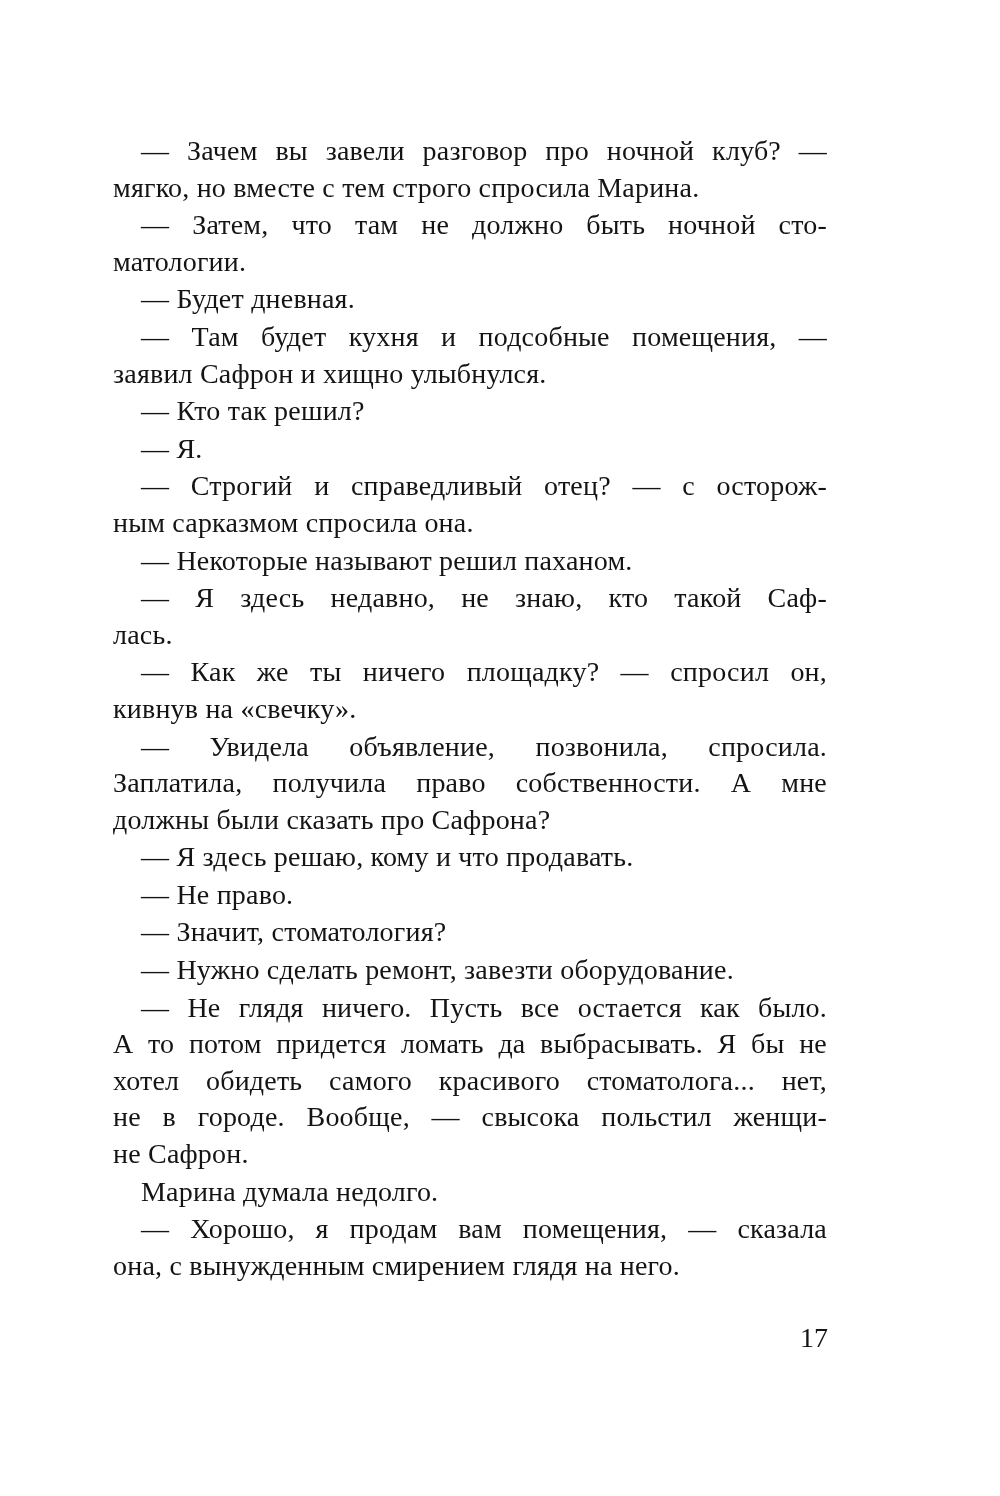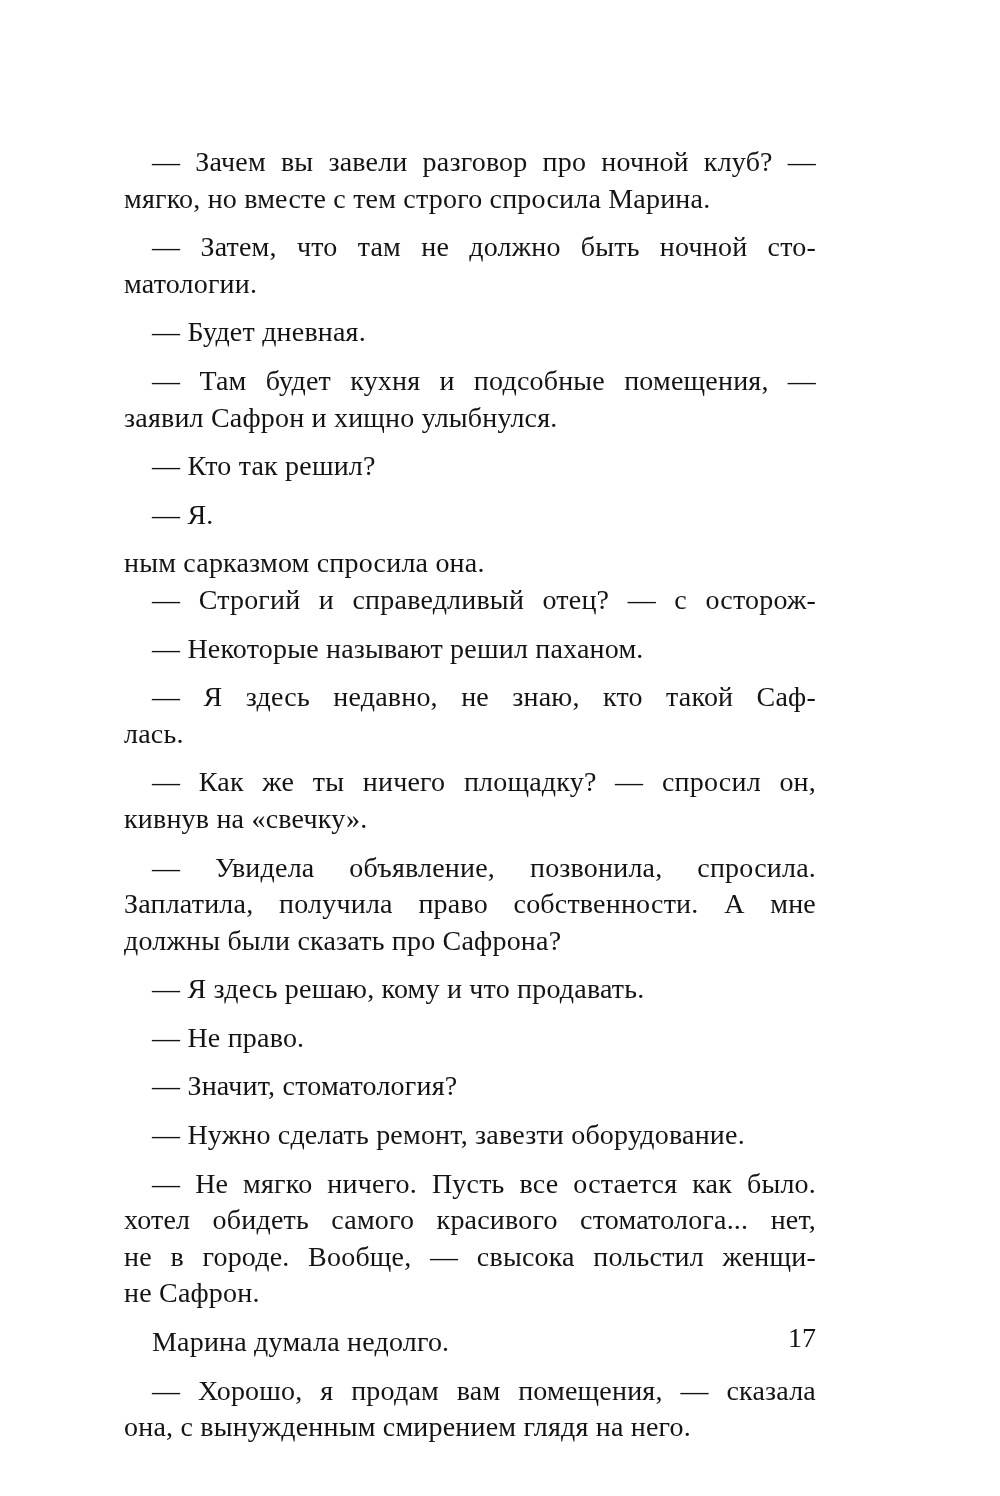--- a/index.html
+++ b/index.html
@@ -23,37 +23,37 @@
   .text-block {
     position: absolute;
     left: 112px;
     top: 132px;
     width: 716px;
     font-size: 28px;
     line-height: 36.6px;
     letter-spacing: 0.2px;
   }
   .para {
-    margin: 12px;
+    margin: 1px;
     padding: 0;
   }
   .para .line {
     text-align: justify;
     text-align-last: justify;
     white-space: normal;
   }
   .para .line.last {
     text-align-last: left;
   }
   .para .line.first {
     text-indent: 28px;
   }
   .page-number {
     position: absolute;
-    left: 100px;
+    left: 112px;
     top: 1320px;
     width: 716px;
     text-align: right;
     font-size: 28px;
     line-height: 36.6px;
   }
 </style>
 </head>
 <body>
 
@@ -74,22 +74,22 @@
         <div class="line first">— Там будет кухня и подсобные помещения, —</div>
         <div class="line last">заявил Сафрон и хищно улыбнулся.</div>
       </div>
       <div class="para">
         <div class="line first last">— Кто так решил?</div>
       </div>
       <div class="para">
         <div class="line first last">— Я.</div>
       </div>
       <div class="para">
+        <div class="line first">— Строгий и справедливый отец? — с осторож-</div>
         <div class="line last">ным сарказмом спросила она.</div>
-        <div class="line first">— Строгий и справедливый отец? — с осторож-</div>
       </div>
       <div class="para">
         <div class="line first last">— Некоторые называют решил паханом.</div>
       </div>
       <div class="para">
         <div class="line first">— Я здесь недавно, не знаю, кто такой Саф-</div>
         <div class="line last">лась.</div>
       </div>
       <div class="para">
         <div class="line first">— Как же ты ничего площадку? — спросил он,</div>
@@ -106,21 +106,22 @@
       <div class="para">
         <div class="line first last">— Не право.</div>
       </div>
       <div class="para">
         <div class="line first last">— Значит, стоматология?</div>
       </div>
       <div class="para">
         <div class="line first last">— Нужно сделать ремонт, завезти оборудование.</div>
       </div>
       <div class="para">
-        <div class="line first">— Не мягко ничего. Пусть все остается как было.</div>
+        <div class="line first">— Не глядя ничего. Пусть все остается как было.</div>
+        <div class="line">А то потом придется ломать да выбрасывать. Я бы не</div>
         <div class="line">хотел обидеть самого красивого стоматолога... нет,</div>
         <div class="line">не в городе. Вообще, — свысока польстил женщи-</div>
         <div class="line last">не Сафрон.</div>
       </div>
       <div class="para">
         <div class="line first last">Марина думала недолго.</div>
       </div>
       <div class="para">
         <div class="line first">— Хорошо, я продам вам помещения, — сказала</div>
         <div class="line last">она, с вынужденным смирением глядя на него.</div>

